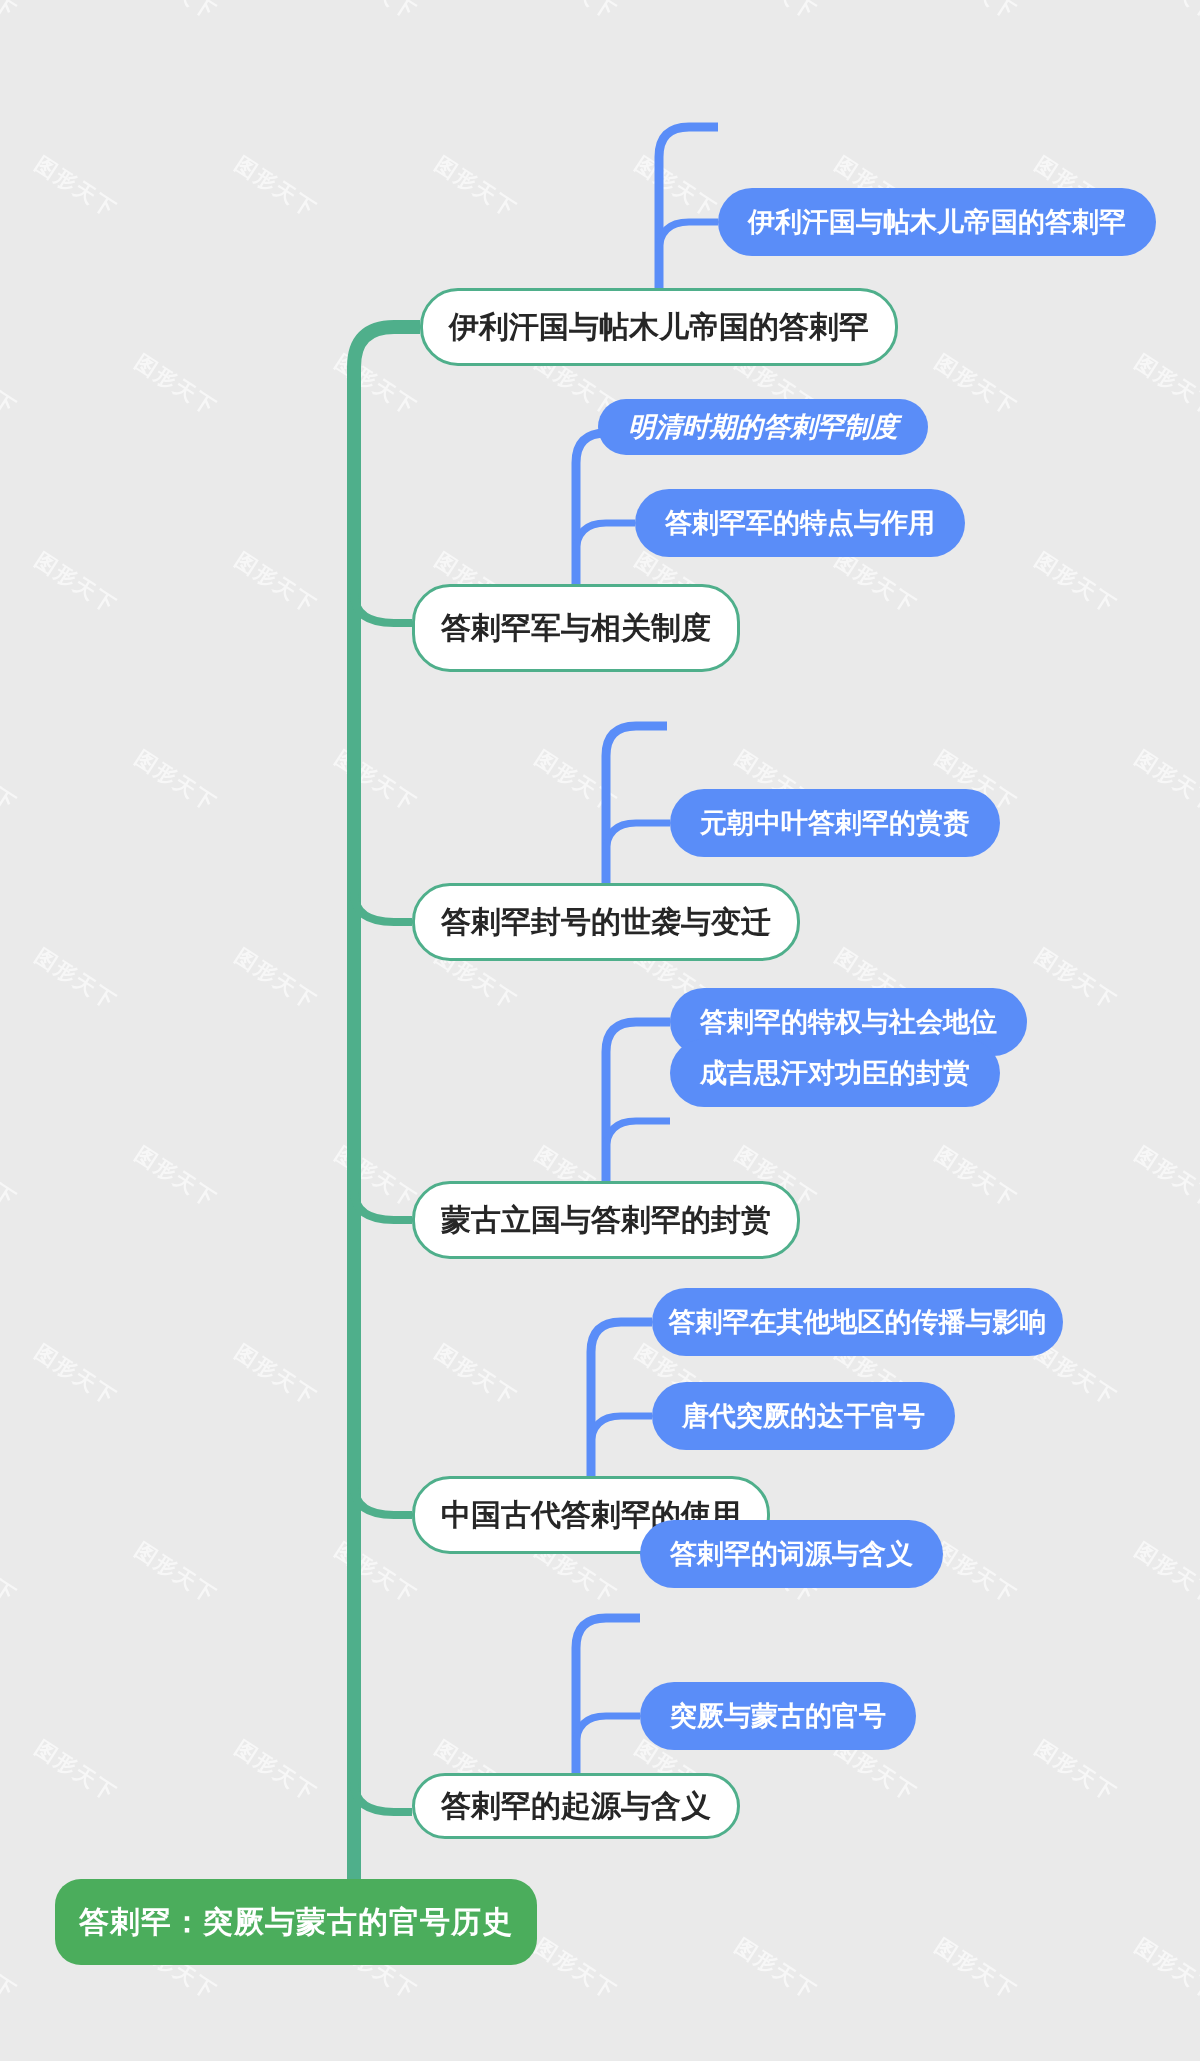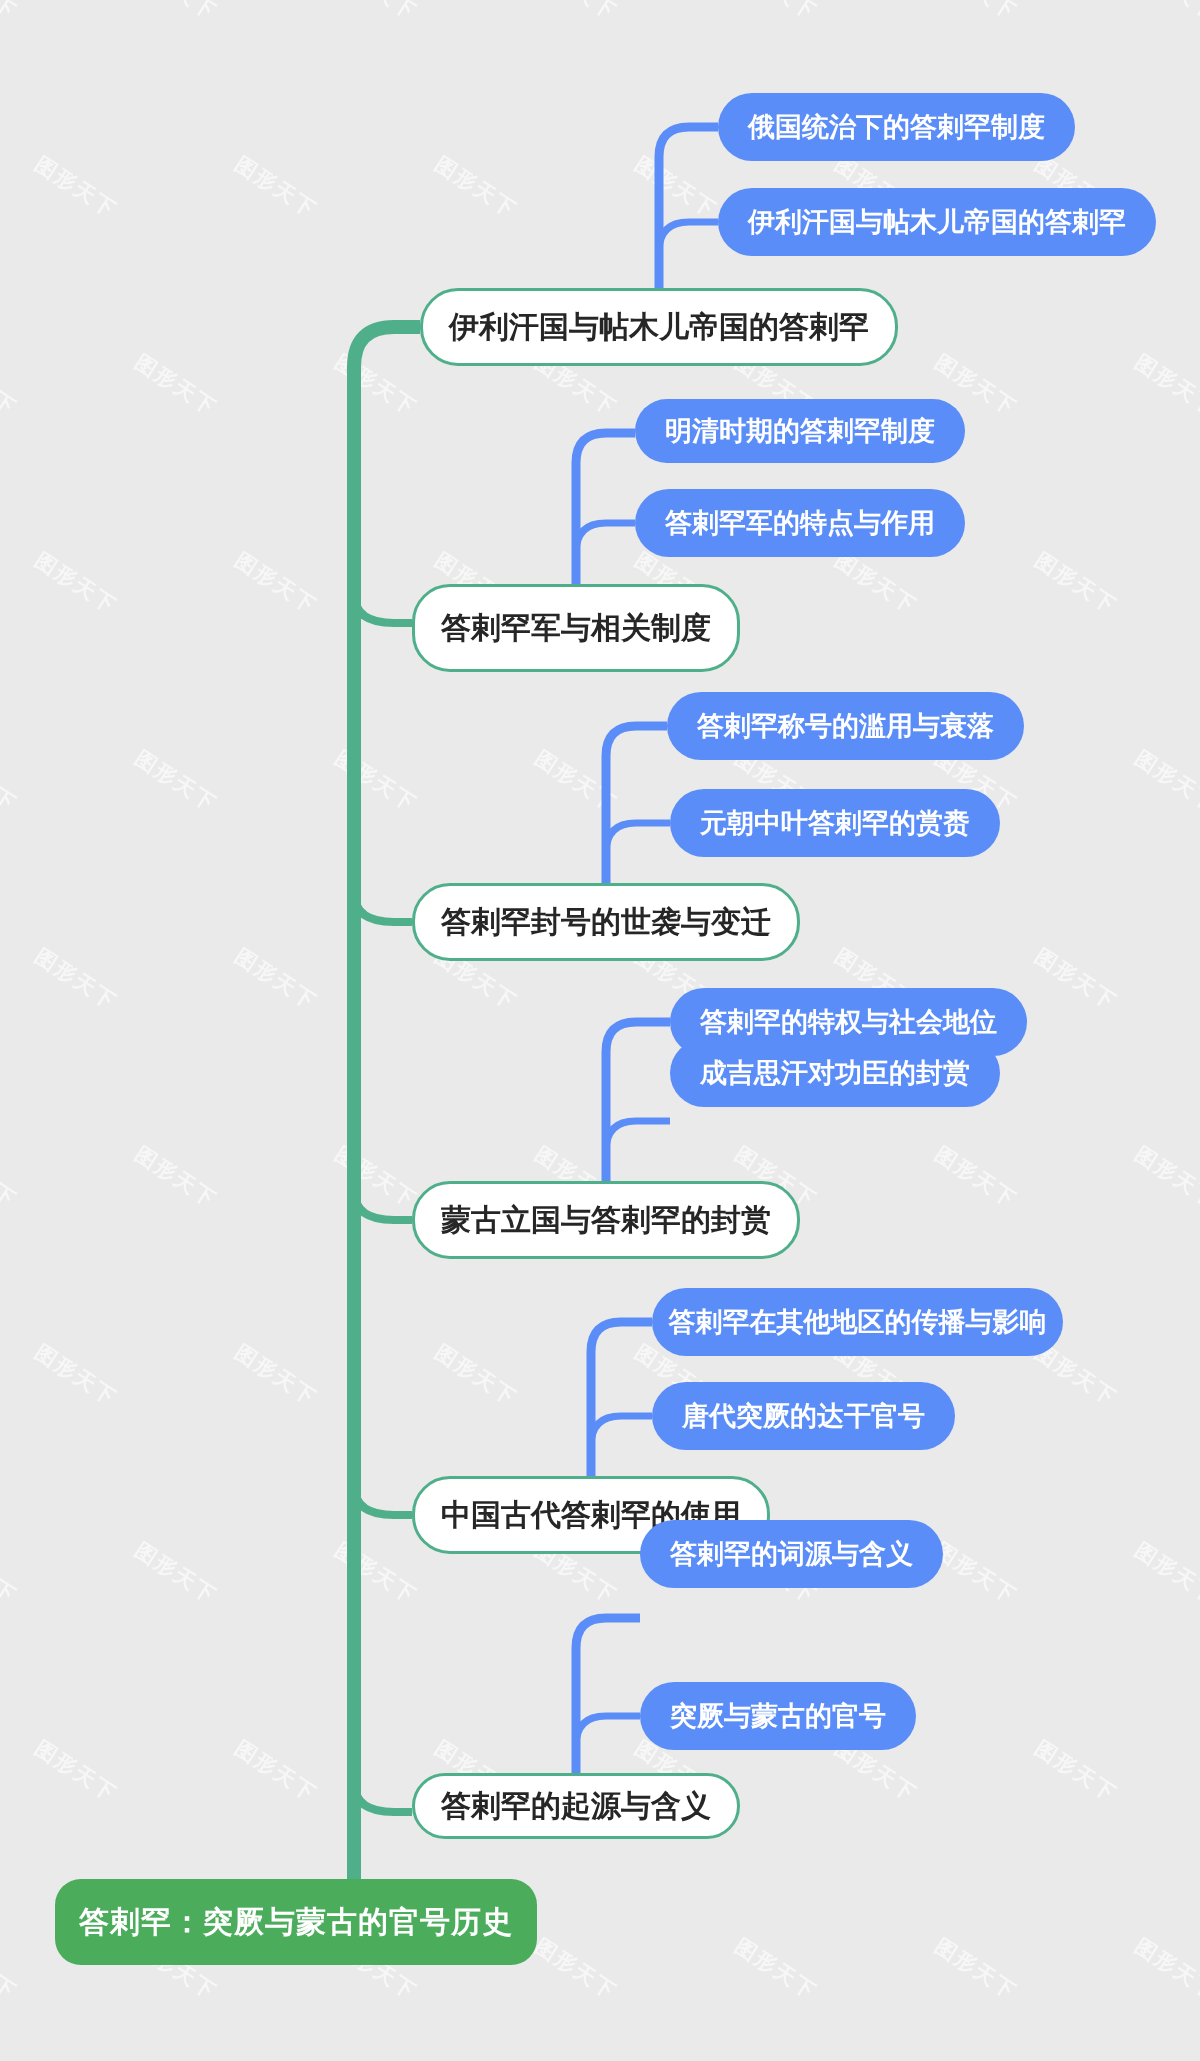--- a/index.html
+++ b/index.html
@@ -160,27 +160,25 @@
       <path d="M 606,1181 L 606,1052 Q 606,1022 636,1022 L 670,1022" stroke="#5A8DF8" stroke-width="9" fill="none"></path>
       <path d="M 670,1121 L 636,1121 Q 606,1121 606,1151" stroke="#5A8DF8" stroke-width="7" fill="none"></path>
       <path d="M 591,1476 L 591,1352 Q 591,1322 621,1322 L 652,1322" stroke="#5A8DF8" stroke-width="9" fill="none"></path>
       <path d="M 652,1416 L 621,1416 Q 591,1416 591,1446" stroke="#5A8DF8" stroke-width="7" fill="none"></path>
       <path d="M 576,1773 L 576,1648 Q 576,1618 606,1618 L 640,1618" stroke="#5A8DF8" stroke-width="9" fill="none"></path>
       <path d="M 640,1716 L 606,1716 Q 576,1716 576,1746" stroke="#5A8DF8" stroke-width="7" fill="none"></path>
     </svg>
   <div class="nodes">
       <div class="node root-node" style="left: 55px; top: 1879px; width: 482px; height: 86px;">答剌罕：突厥与蒙古的官号历史</div>
       <div class="node main-node" style="left: 420px; top: 288px; width: 478px; height: 78px;">伊利汗国与帖木儿帝国的答剌罕</div>
-      <div class="node child-node" style="left: 718px; top: 93px; width: 357px; height: 68px;">俄国统治下的答剌罕制度</div>
       <div class="node child-node" style="left: 718px; top: 188px; width: 438px; height: 68px; font-family: Liberation Mono, monospace;">伊利汗国与帖木儿帝国的答剌罕</div>
       <div class="node main-node" style="left: 412px; top: 584px; width: 328px; height: 88px;">答剌罕军与相关制度</div>
-      <div class="node child-node" style="left: 635px; top: 399px; width: 330px; height: 64px;">明清时期的答剌罕制度</div>
+      <div class="node child-node" style="left: 598px; top: 399px; width: 330px; height: 56px; font-style: italic;">明清时期的答剌罕制度</div>
       <div class="node child-node" style="left: 635px; top: 489px; width: 330px; height: 68px;">答剌罕军的特点与作用</div>
       <div class="node main-node" style="left: 412px; top: 883px; width: 388px; height: 78px;">答剌罕封号的世袭与变迁</div>
-      <div class="node child-node" style="left: 667px; top: 692px; width: 357px; height: 68px;">答剌罕称号的滥用与衰落</div>
       <div class="node child-node" style="left: 670px; top: 789px; width: 330px; height: 68px;">元朝中叶答剌罕的赏赉</div>
       <div class="node main-node" style="left: 412px; top: 1181px; width: 388px; height: 78px;">蒙古立国与答剌罕的封赏</div>
       <div class="node child-node" style="left: 670px; top: 988px; width: 357px; height: 68px;">答剌罕的特权与社会地位</div>
       <div class="node child-node" style="left: 670px; top: 1039px; width: 330px; height: 68px;">成吉思汗对功臣的封赏</div>
       <div class="node main-node" style="left: 412px; top: 1476px; width: 358px; height: 78px;">中国古代答剌罕的使用</div>
       <div class="node child-node" style="left: 652px; top: 1288px; width: 411px; height: 68px;">答剌罕在其他地区的传播与影响</div>
       <div class="node child-node" style="left: 652px; top: 1382px; width: 303px; height: 68px;">唐代突厥的达干官号</div>
       <div class="node main-node" style="left: 412px; top: 1773px; width: 328px; height: 66px;">答剌罕的起源与含义</div>
       <div class="node child-node" style="left: 640px; top: 1520px; width: 303px; height: 68px;">答剌罕的词源与含义</div>
       <div class="node child-node" style="left: 640px; top: 1682px; width: 276px; height: 68px;">突厥与蒙古的官号</div>

